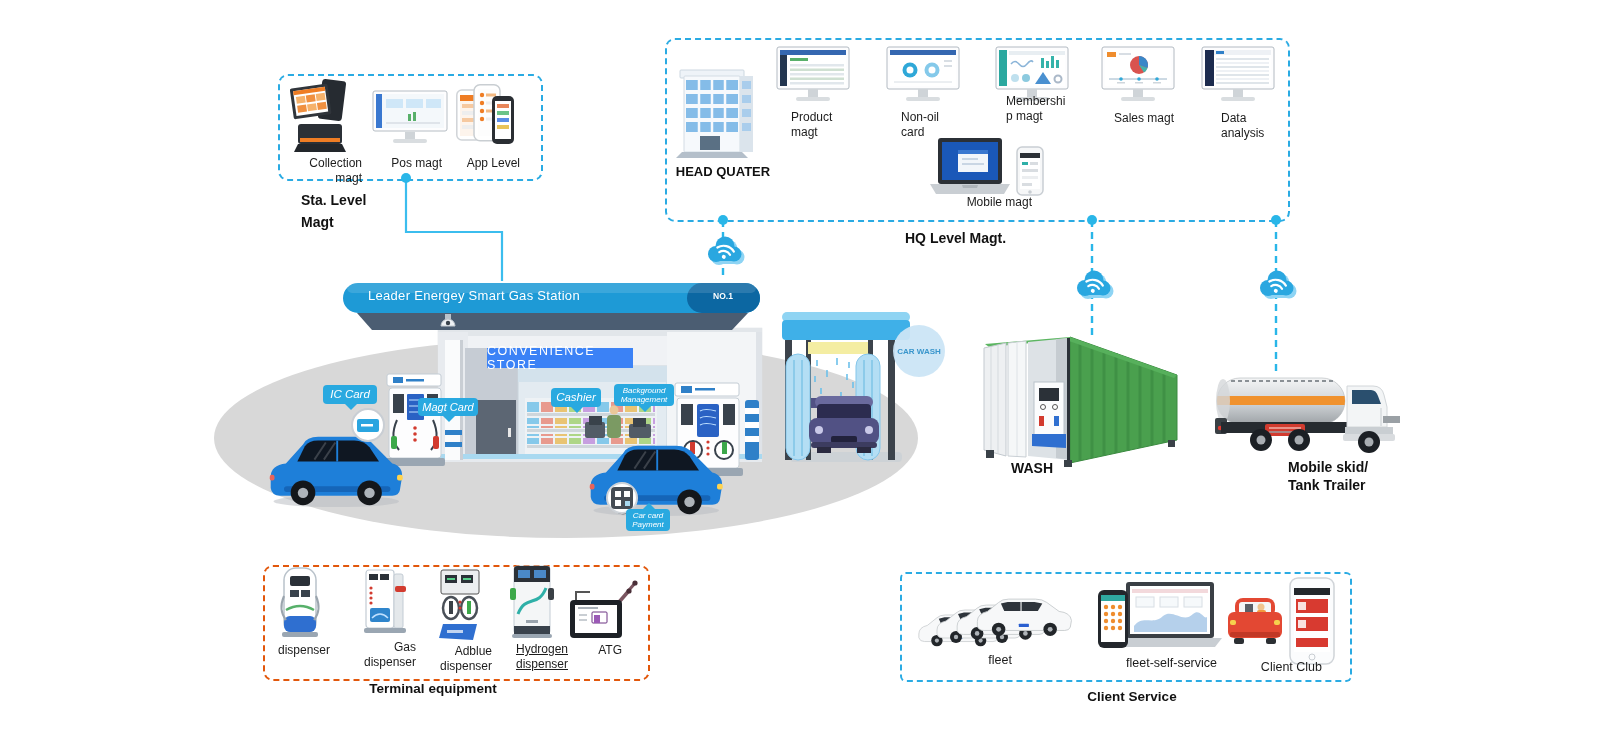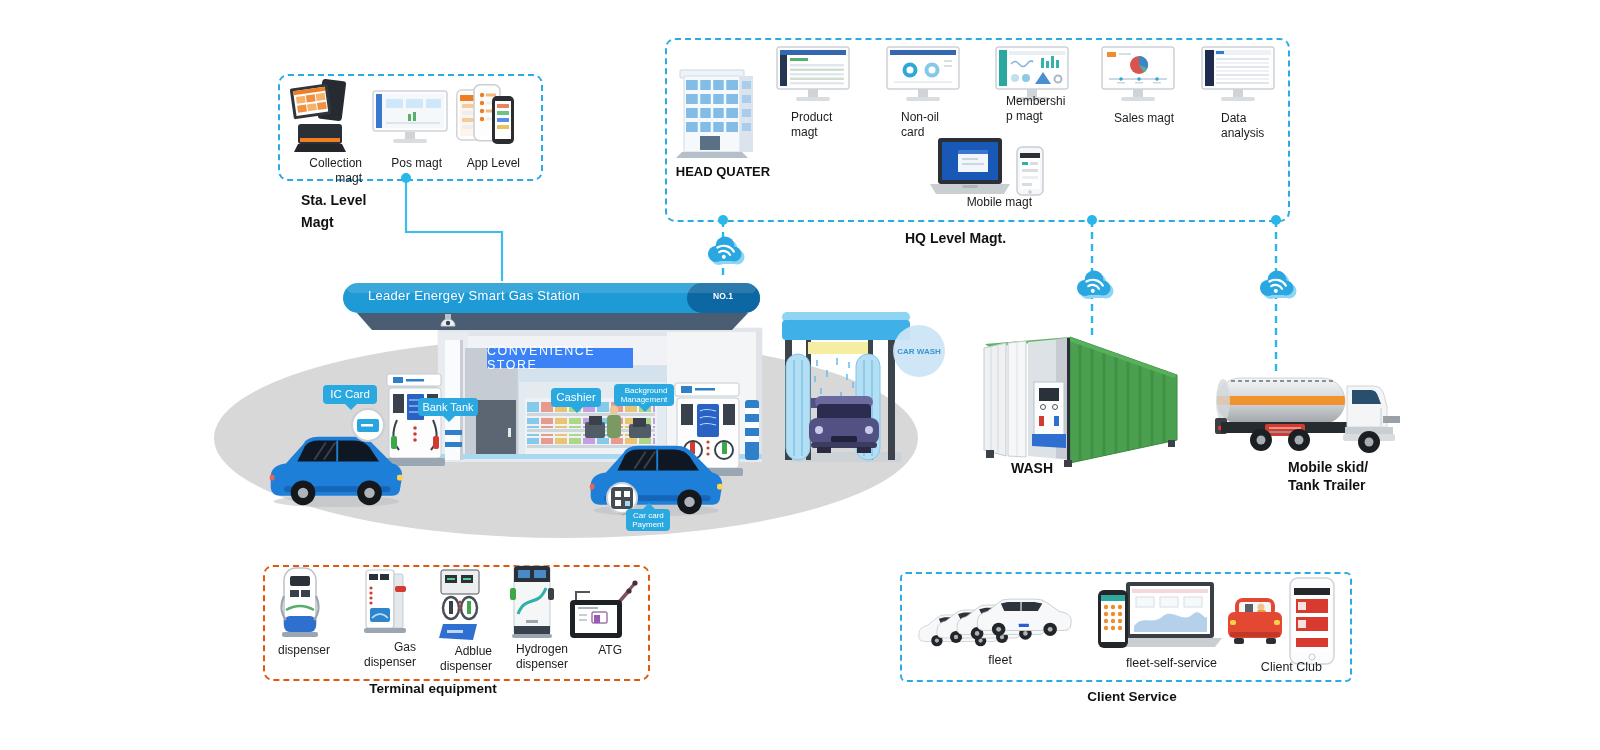--- a/index.html
+++ b/index.html
@@ -5,21 +5,21 @@
   html,body{margin:0;padding:0;background:#fff;}
   #canvas{position:relative;width:1600px;height:750px;background:#ffffff;overflow:hidden;
           font-family:"Liberation Sans",sans-serif;color:#1a1a1a;}
   .abs{position:absolute;}
   .dbox{position:absolute;border:2px dashed #2aabe3;border-radius:10px;}
   .obox{position:absolute;border:2px dashed #e2570b;border-radius:10px;}
   .lbl{position:absolute;font-size:12px;line-height:1.22;color:#1c1c1c;white-space:pre-line;text-align:right;}
   .lbl-left{text-align:left;}
   .ttl{position:absolute;font-size:13.5px;font-weight:bold;color:#111;white-space:pre-line;line-height:1.5;}
   .bubble{position:absolute;background:#29a9e0;color:#fff;border-radius:4px;display:flex;align-items:center;
-          justify-content:center;text-align:right;white-space:pre-line;line-height:1.15;z-index:6;}
+          justify-content:center;text-align:center;white-space:pre-line;line-height:1.15;z-index:6;font-style:italic;}
   .bubble.pt-down::after{content:"";position:absolute;bottom:-6px;left:50%;margin-left:-5px;
           border:6px solid transparent;border-top-color:#29a9e0;border-bottom:none;}
   .bubble.pt-up::after{content:"";position:absolute;top:-6px;left:50%;margin-left:-5px;
           border:6px solid transparent;border-bottom-color:#29a9e0;border-top:none;}
   .canopy-title{position:absolute;color:#fff;font-size:13px;letter-spacing:.3px;z-index:5;}
   .no1{position:absolute;color:#fff;font-size:8.5px;font-weight:bold;text-align:center;z-index:5;}
   .banner{position:absolute;background:#3b82f6;color:#fff;font-size:12.5px;letter-spacing:1.5px;
           display:flex;align-items:center;justify-content:center;z-index:5;}
   .carwash-badge{position:absolute;width:52px;height:52px;border-radius:50%;background:rgba(203,229,245,.95);
           color:#3a96cc;font-size:8px;font-weight:bold;display:flex;align-items:center;justify-content:center;z-index:6;}
@@ -467,21 +467,21 @@
         <path d="M236,56 a7,7 0 0 1 14,0 z" fill="#eef1f4" stroke="#c3cad0"></path>
         <circle cx="243" cy="53" r="2.2" fill="#39424c"></circle>
       </g>
     </g>
   </svg>
 
   <div class="canopy-title" style="left:368px;top:288px;width:280px;">Leader Energey Smart Gas Station</div>
   <div class="no1" style="left:702px;top:291px;width:42px;">NO.1</div>
   <div class="banner" style="left:487px;top:348px;width:146px;height:20px;">CONVENIENCE STORE</div>
   <div class="bubble pt-down" style="left:323px;top:385px;width:54px;height:19px;font-size:11.5px;">IC Card</div>
-  <div class="bubble pt-down" style="left:418px;top:398px;width:60px;height:18px;font-size:11px;">Bank Tank</div>
+  <div class="bubble pt-down" style="left:418px;top:398px;width:60px;height:18px;font-size:11px;">Magt Card</div>
   <div class="bubble pt-down" style="left:551px;top:388px;width:50px;height:19px;font-size:11.5px;">Cashier</div>
   <div class="bubble pt-down" style="left:614px;top:384px;width:60px;height:22px;font-size:8px;">Background
 Management</div>
   <div class="bubble pt-up" style="left:626px;top:509px;width:44px;height:22px;font-size:8px;">Car card
 Payment</div>
   <div class="carwash-badge" style="left:893px;top:325px;">CAR WASH</div>
 
   <svg class="abs" style="left:980px;top:330px;" width="205" height="150" viewBox="0 0 205 150">
     <polygon points="90,7 197,45 197,110 90,133" fill="#4aa04e" stroke="#3b8a40"></polygon>
     <g stroke="#3e8f44" stroke-width="3" opacity="0.85">
@@ -622,21 +622,21 @@
     <rect x="9" y="36" width="8" height="2" fill="#c9ced3"></rect>
       <rect x="9" y="41" width="8" height="2" fill="#c9ced3"></rect>
     <rect x="22" y="34" width="15" height="11" rx="1" fill="#fff" stroke="#6c3483"></rect>
     <rect x="24" y="37" width="6" height="8" fill="#9b59b6"></rect>
   </svg>
   <div class="lbl" style="left:266px;top:643px;width:64px;">dispenser</div>
   <div class="lbl" style="left:352px;top:640px;width:64px;">Gas
 dispenser</div>
   <div class="lbl" style="left:428px;top:644px;width:64px;">Adblue
 dispenser</div>
-  <div class="lbl" style="left:500px;top:642px;width:68px;">Hydrogen
+  <div class="lbl" style="left:500px;top:642px;width:68px;text-decoration:underline;">Hydrogen
 dispenser</div>
   <div class="lbl" style="left:578px;top:643px;width:44px;">ATG</div>
   <div class="ttl" style="left:353px;top:679px;width:160px;text-align:center;">Terminal equipment</div>
 
   <div class="dbox" style="left:900px;top:572px;width:448px;height:106px;border-radius:6px;"></div>
   <svg class="abs" style="left:916px;top:598px;" width="160" height="52" viewBox="0 0 160 52">
     <defs>
       <g id="fcar">
         <path d="M3,21 Q3,14 12,12 L22,4 Q25,1 31,1 L55,1 Q61,1 65,4 L76,12 Q86,13 87,20 L86,26 Q85,29 81,29 L9,29 Q4,29 3,25 Z" fill="#f7f8f9" stroke="#c6cacd" stroke-width="0.8"></path>
         <path d="M24,5 L30,3.5 L54,3.5 L61,5 L57,11.5 L27,11.5 Z" fill="#2e343b"></path>

